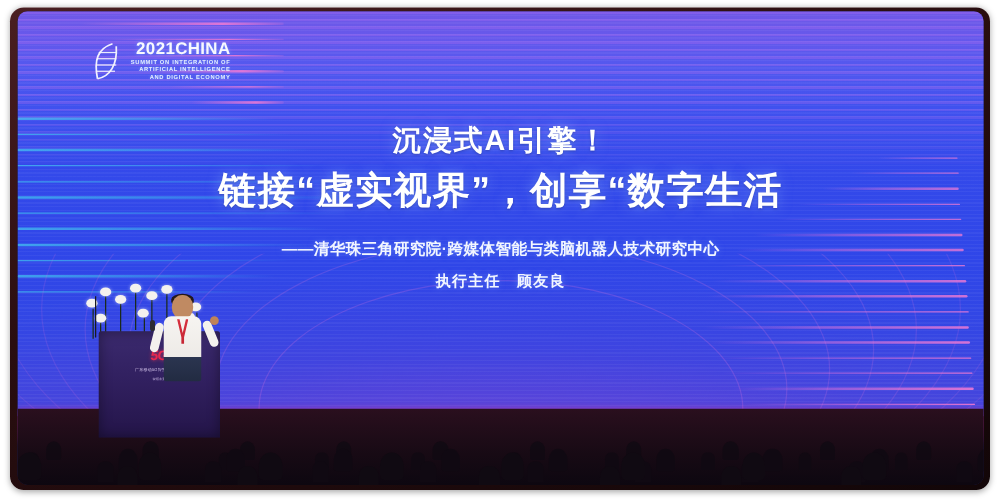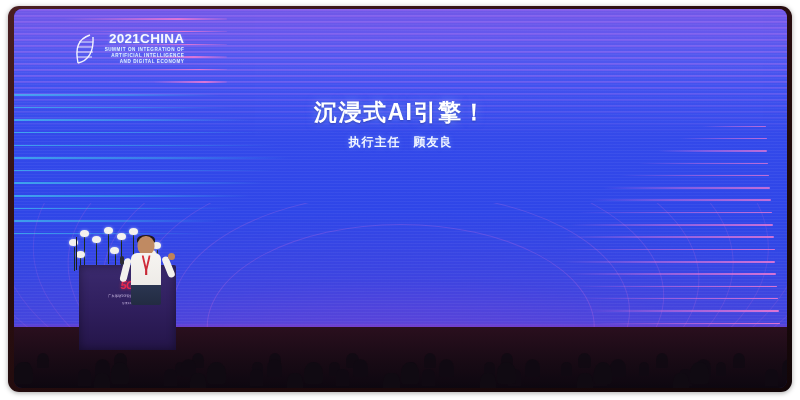--- a/index.html
+++ b/index.html
@@ -447,20 +447,22 @@
           <span class="logo-text">
             <div class="logo-year">2021CHINA</div>
             <div class="logo-sub">SUMMIT ON INTEGRATION OF</div>
             <div class="logo-sub">ARTIFICIAL INTELLIGENCE</div>
             <div class="logo-sub">AND DIGITAL ECONOMY</div>
           </span>
         </div>
 
         <div class="slide-text">
           <div class="headline-1">沉浸式AI引擎！</div>
+          <div class="headline-2">链接“虚实视界”，创享“数字生活</div>
+          <div class="sub-org">——清华珠三角研究院·跨媒体智能与类脑机器人技术研究中心</div>
           <div class="sub-role">执行主任　顾友良</div>
         </div>
       </div>
 
       <div class="stage-glow"></div>
       <div class="stage-floor"></div>
 
       <div class="podium-group">
         <div class="flowers" id="flowersBox">
             <div class="stem" style="left: 10%; top: 44%; height: 48%;"></div>

